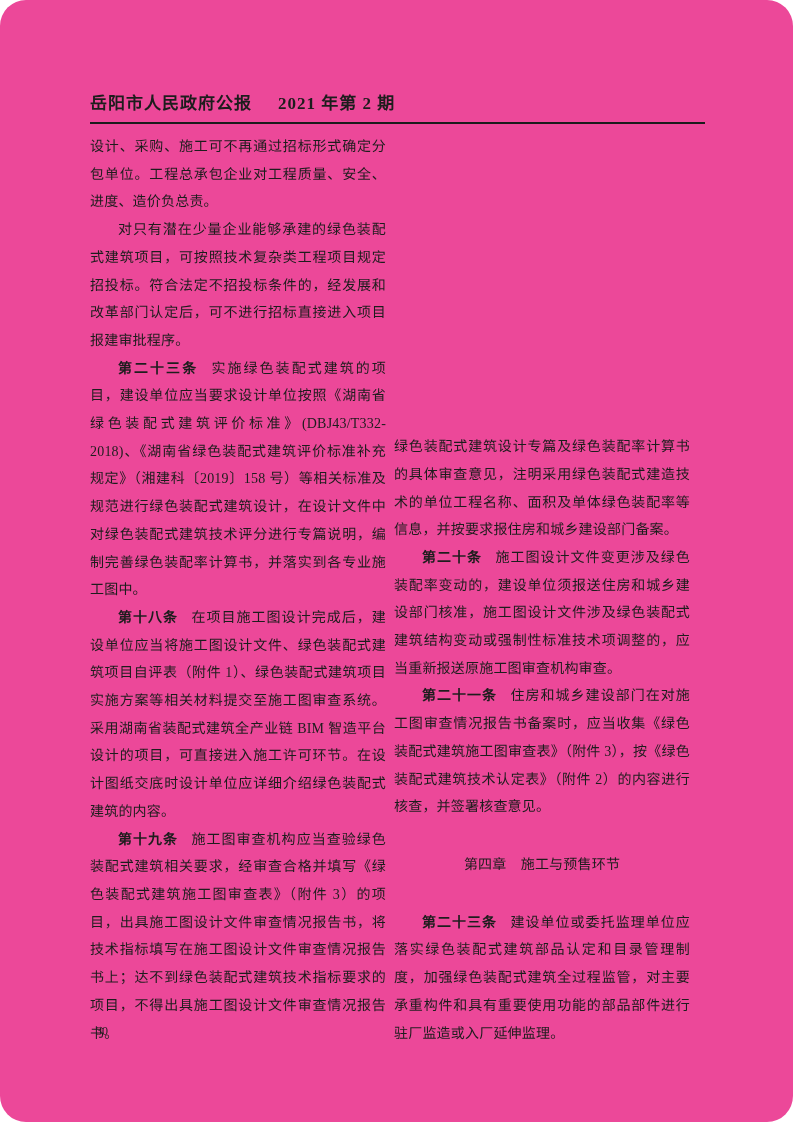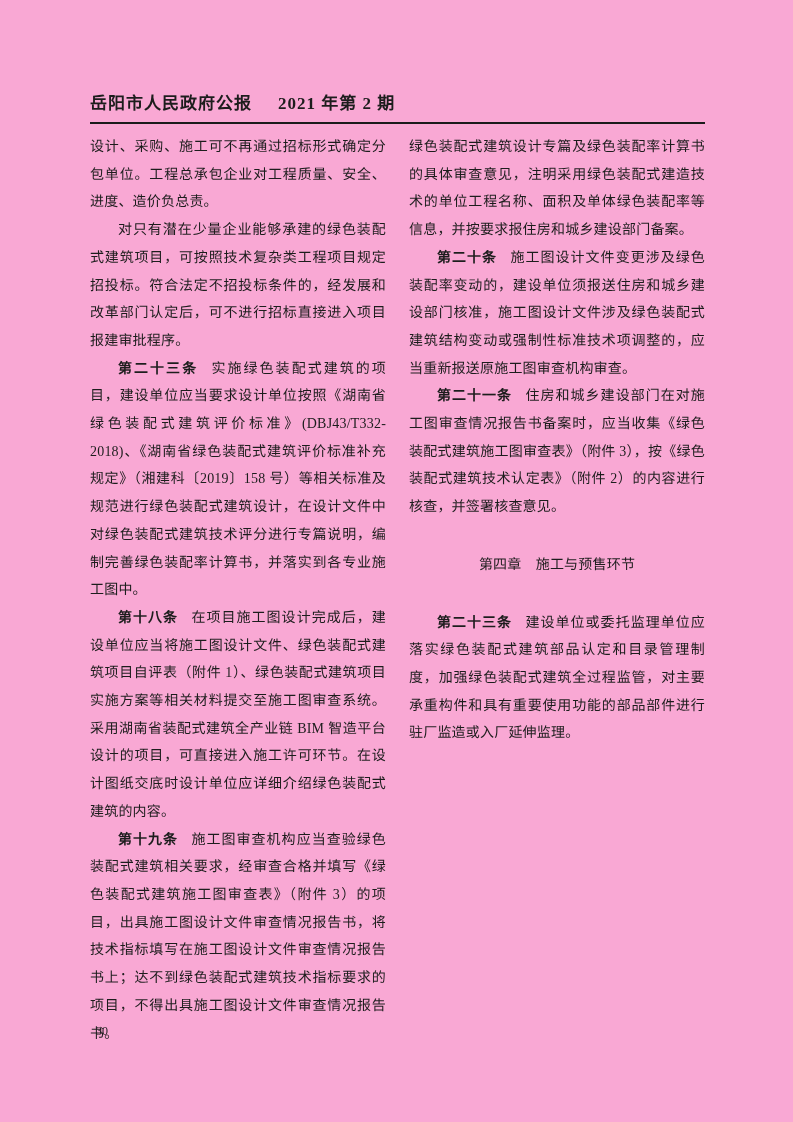--- a/index.html
+++ b/index.html
@@ -5,46 +5,48 @@
 <style>
   html, body {
     margin: 0;
     padding: 0;
     background: #ffffff;
   }
   .page {
     position: relative;
     width: 793px;
     height: 1122px;
-    background: #f9a8d4;
+    background: #ec4899;
     box-sizing: border-box;
     padding: 93px 88px 0 90px;
     color: #1d1d1d;
     font-family: "Liberation Serif", "DejaVu Serif", serif;
     overflow: hidden;
+    border-radius: 26px;
   }
   .page-header {
     font-size: 17px;
     font-weight: bold;
     letter-spacing: 1px;
     line-height: 22px;
     white-space: nowrap;
   }
   .issue-label {
     margin-left: 26px;
   }
   .header-rule {
     height: 2px;
     background: #1b1b1b;
     margin-top: 7px;
   }
   .columns {
     display: flex;
-    gap: 23px;
+    gap: 8px;
     margin-top: 9px;
+    align-items: flex-end;
   }
   .col {
     width: 296px;
     font-size: 14px;
     line-height: 27.7px;
     text-align: justify;
     letter-spacing: 0.2px;
   }
   .para {
     margin: 0;

